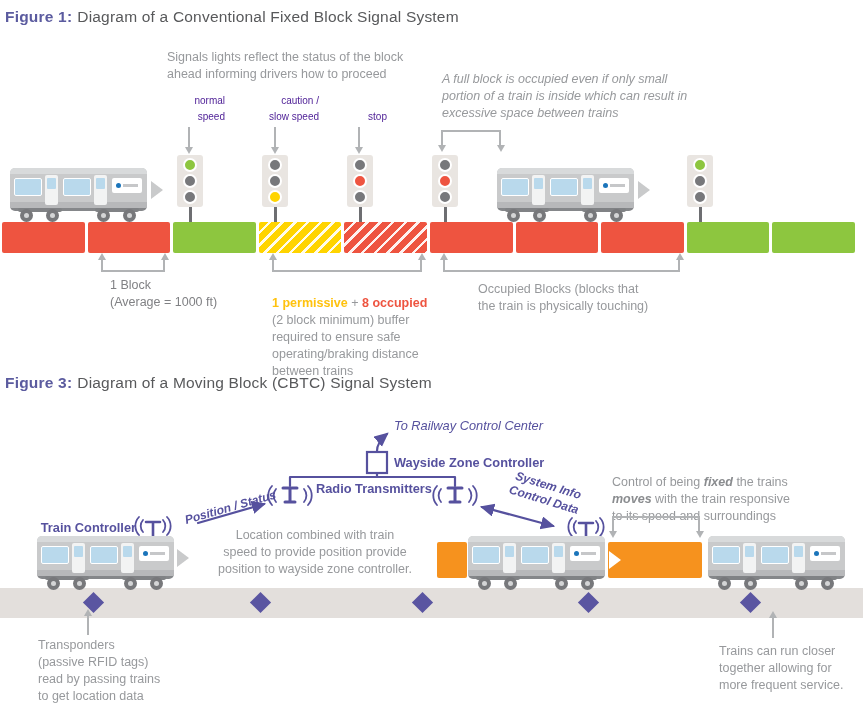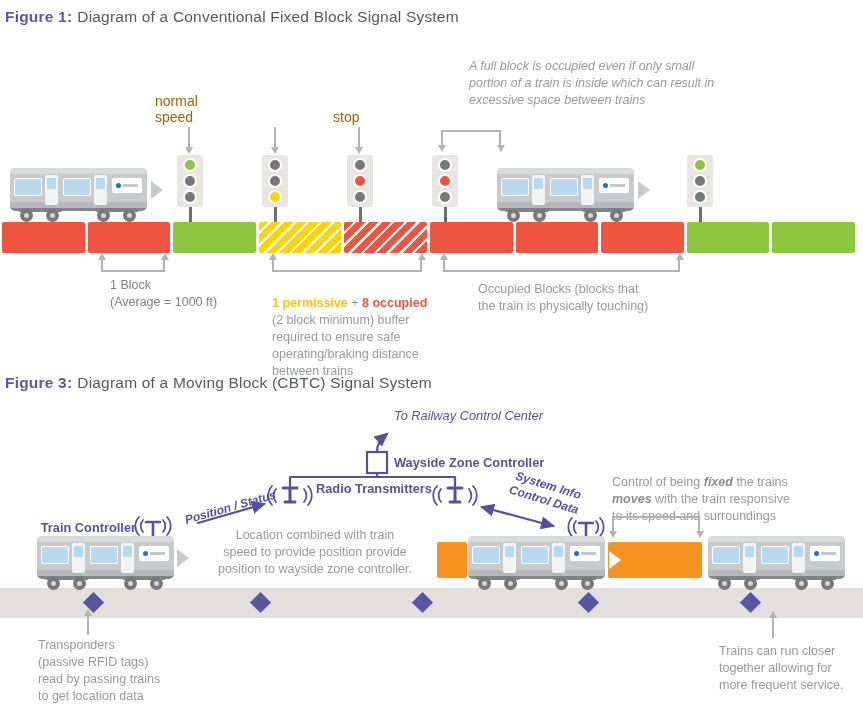--- a/index.html
+++ b/index.html
@@ -6,21 +6,21 @@
   #stage{position:relative;width:863px;height:708px;background:#fff;overflow:hidden;
          font-family:"Liberation Sans",sans-serif;}
   .abs{position:absolute;}
   
   .fig-title{position:absolute;font-size:15.5px;color:#58595b;letter-spacing:.2px;}
   .fig-tag{color:#5b5b9f;font-weight:bold;margin-right:5px;}
   
   .note{position:absolute;font-size:12.5px;line-height:17px;color:#97999c;white-space:pre-line;}
   .note.dark{color:#808184;}
   .note.italic{font-style:italic;}
-  .siglabel{position:absolute;font-size:14px;line-height:16px;color:#a16207;text-align:left;white-space:pre-line;}
+  .siglabel{position:absolute;font-size:10px;line-height:16px;color:#4c1d95;text-align:right;white-space:pre-line;}
   .buf-perm{color:#ffc20e;font-weight:bold;}
   .buf-occ{color:#ee5440;font-weight:bold;}
   .em{font-weight:bold;font-style:italic;color:#8a8c8f;}
   
   .arr{position:absolute;width:2px;background:#b1b3b5;}
   .arr.up::before{content:"";position:absolute;top:-7px;left:-3.5px;
     border-left:4.5px solid transparent;border-right:4.5px solid transparent;
     border-bottom:7px solid #b1b3b5;}
   .arr.down::after{content:"";position:absolute;bottom:-7px;left:-3.5px;
     border-left:4.5px solid transparent;border-right:4.5px solid transparent;
@@ -79,25 +79,29 @@
 </style>
 </head>
 <body>
 
 <div id="stage">
 
   <div class="fig-title" style="left:5px;top:8px;">
     <span class="fig-tag">Figure 1:</span><span>Diagram of a Conventional Fixed Block Signal System</span>
   </div>
 
-
-  <div class="note italic" style="left:442px;top:58px;width:252px;margin-left:27px;">A full block is occupied even if only small portion of a train is inside which can result in excessive space between trains</div>
+  <div class="note" style="left:167px;top:49px;">Signals lights reflect the status of the block
+ahead informing drivers how to proceed</div>
+
+  <div class="note italic" style="left:442px;top:71px;width:252px;">A full block is occupied even if only small portion of a train is inside which can result in excessive space between trains</div>
 
   <div class="siglabel" style="left:155px;top:93px;width:70px;">normal
 speed</div>
+  <div class="siglabel" style="left:237px;top:93px;width:82px;">caution /
+slow speed</div>
   <div class="siglabel" style="left:333px;top:109px;width:54px;">stop</div>
 
   <div class="arr down" style="left:188px;top:127px;height:20px;"></div>
   <div class="arr down" style="left:274px;top:127px;height:20px;"></div>
   <div class="arr down" style="left:358px;top:127px;height:20px;"></div>
 
   <div class="bracket down" style="left:441px;top:130px;width:56px;"></div>
 
   <div class="signal" style="left:177px;">
       <div class="housing">
@@ -249,21 +253,21 @@
         <path d="M143,112 a9,9 0 0 0 0,12 M139,109 a13,13 0 0 0 0,18 M163,112 a9,9 0 0 1 0,12 M167,109 a13,13 0 0 1 0,18" stroke-width="1.8"></path>
       </g>
       <g>
         <path d="M579,115 H593 M586,115 V130" stroke-width="2.6"></path>
         <path d="M576,113 a9,9 0 0 0 0,12 M572,110 a13,13 0 0 0 0,18 M596,113 a9,9 0 0 1 0,12 M600,110 a13,13 0 0 1 0,18" stroke-width="1.8"></path>
       </g>
       <path d="M107,200 C115,201 122,197 122,188" stroke-width="2" stroke-dasharray="3,3" marker-end="url(#ah)"></path>
     </g>
   </svg>
 
-  <div class="plabel i" style="left:394px;top:408px;text-align:center;">To Railway Control Center</div>
+  <div class="plabel i" style="left:394px;top:418px;text-align:center;">To Railway Control Center</div>
   <div class="plabel b" style="left:394px;top:455px;">Wayside Zone Controller</div>
   <div class="plabel b" style="left:316px;top:481px;">Radio Transmitters</div>
   <div class="plabel i b" style="left:183px;top:498px;width:110px;transform:rotate(-16deg);font-size:12px;">Position / Status</div>
   <div class="plabel i b" style="left:499px;top:478px;width:94px;transform:rotate(17deg);font-size:12px;text-align:center;white-space:pre-line;line-height:15px;">System Info
 Control Data</div>
   <div class="plabel b" style="left:28px;top:520px;width:108px;text-align:right;">Train Controller</div>
 
   <div class="note" style="left:218px;top:527px;text-align:center;">Location combined with train
 speed to provide position provide
 position to wayside zone controller.</div>

